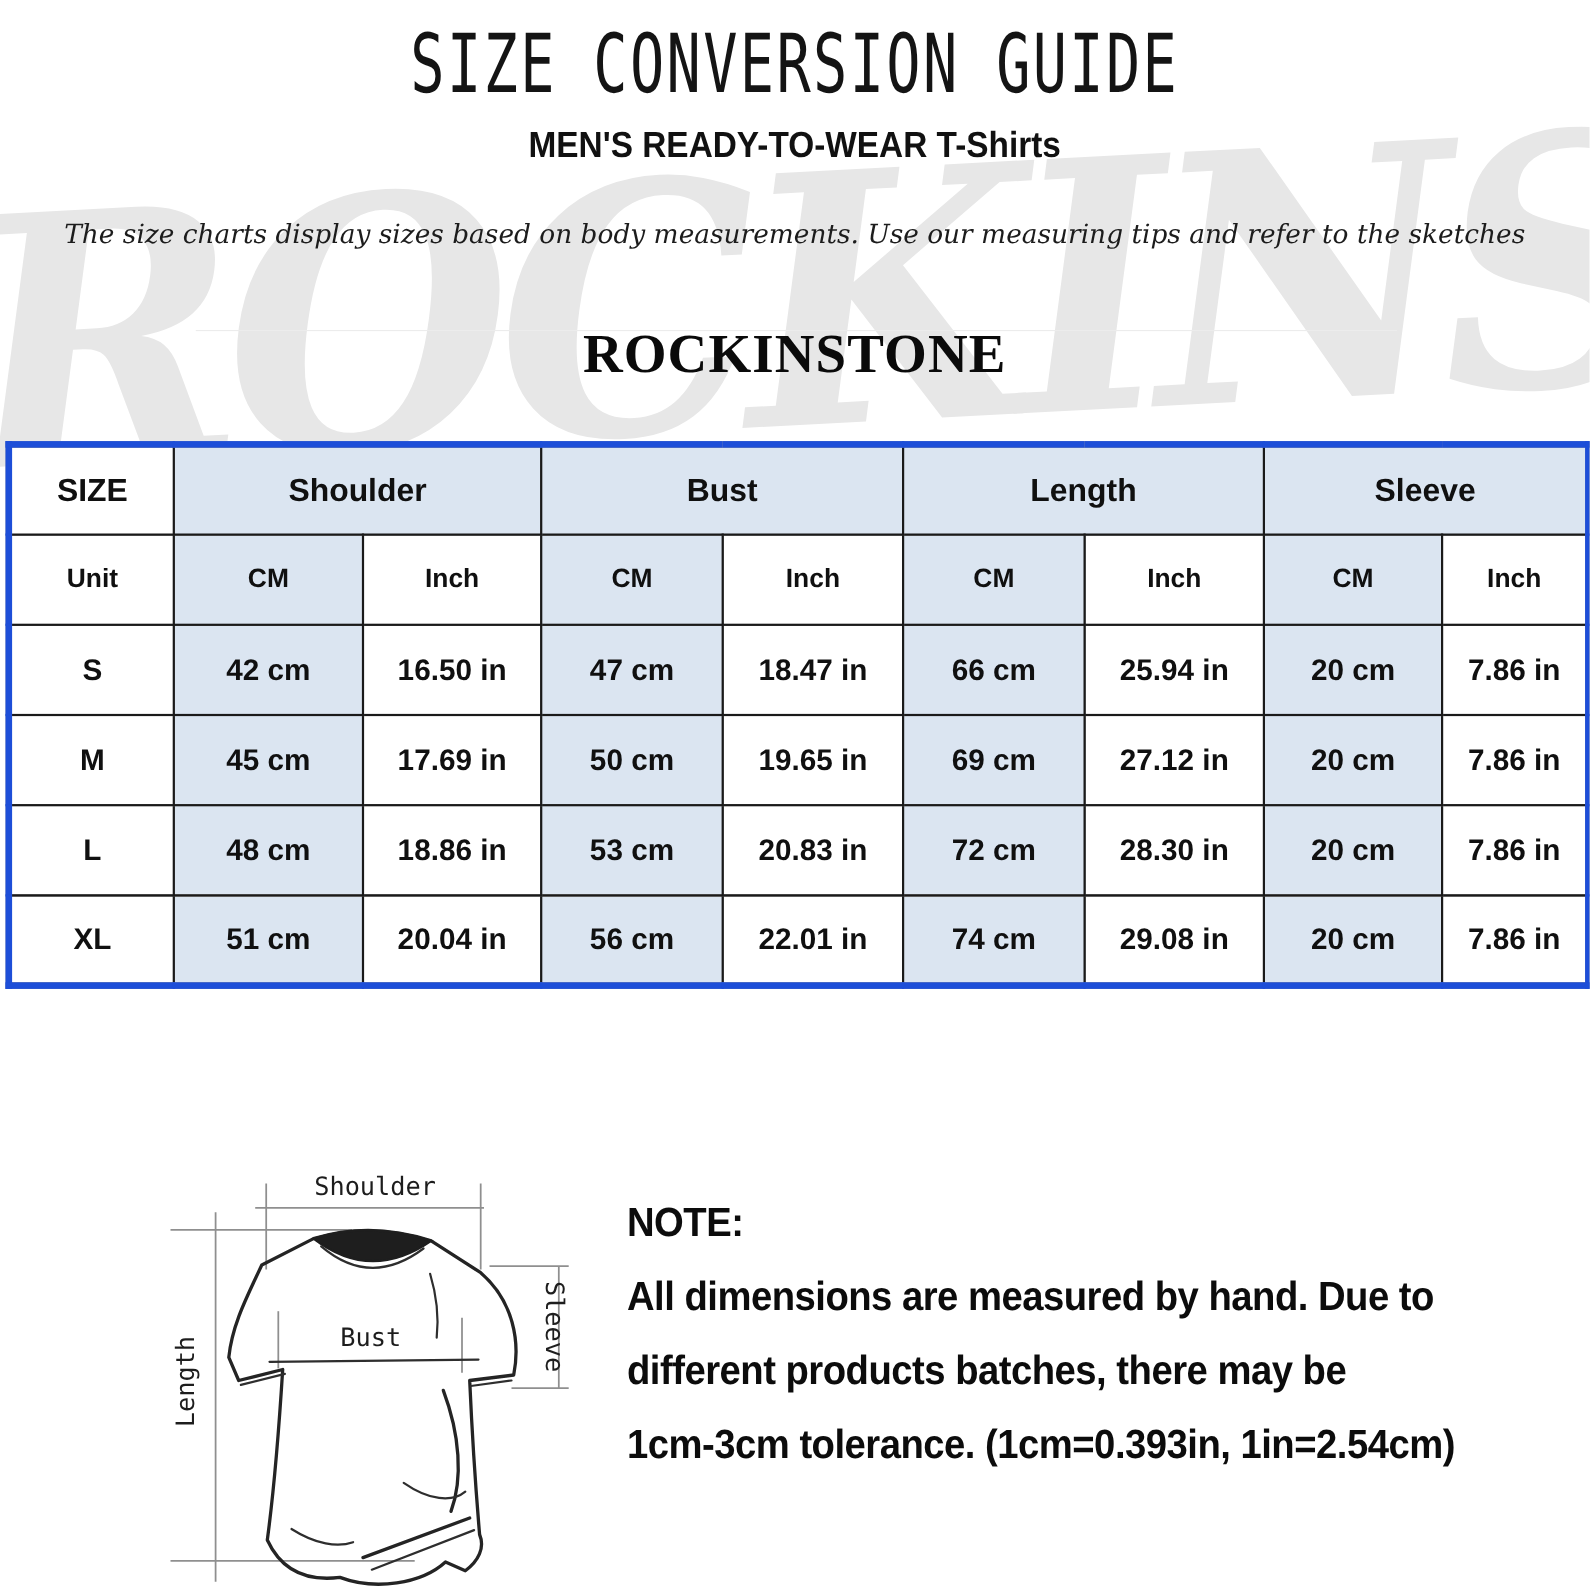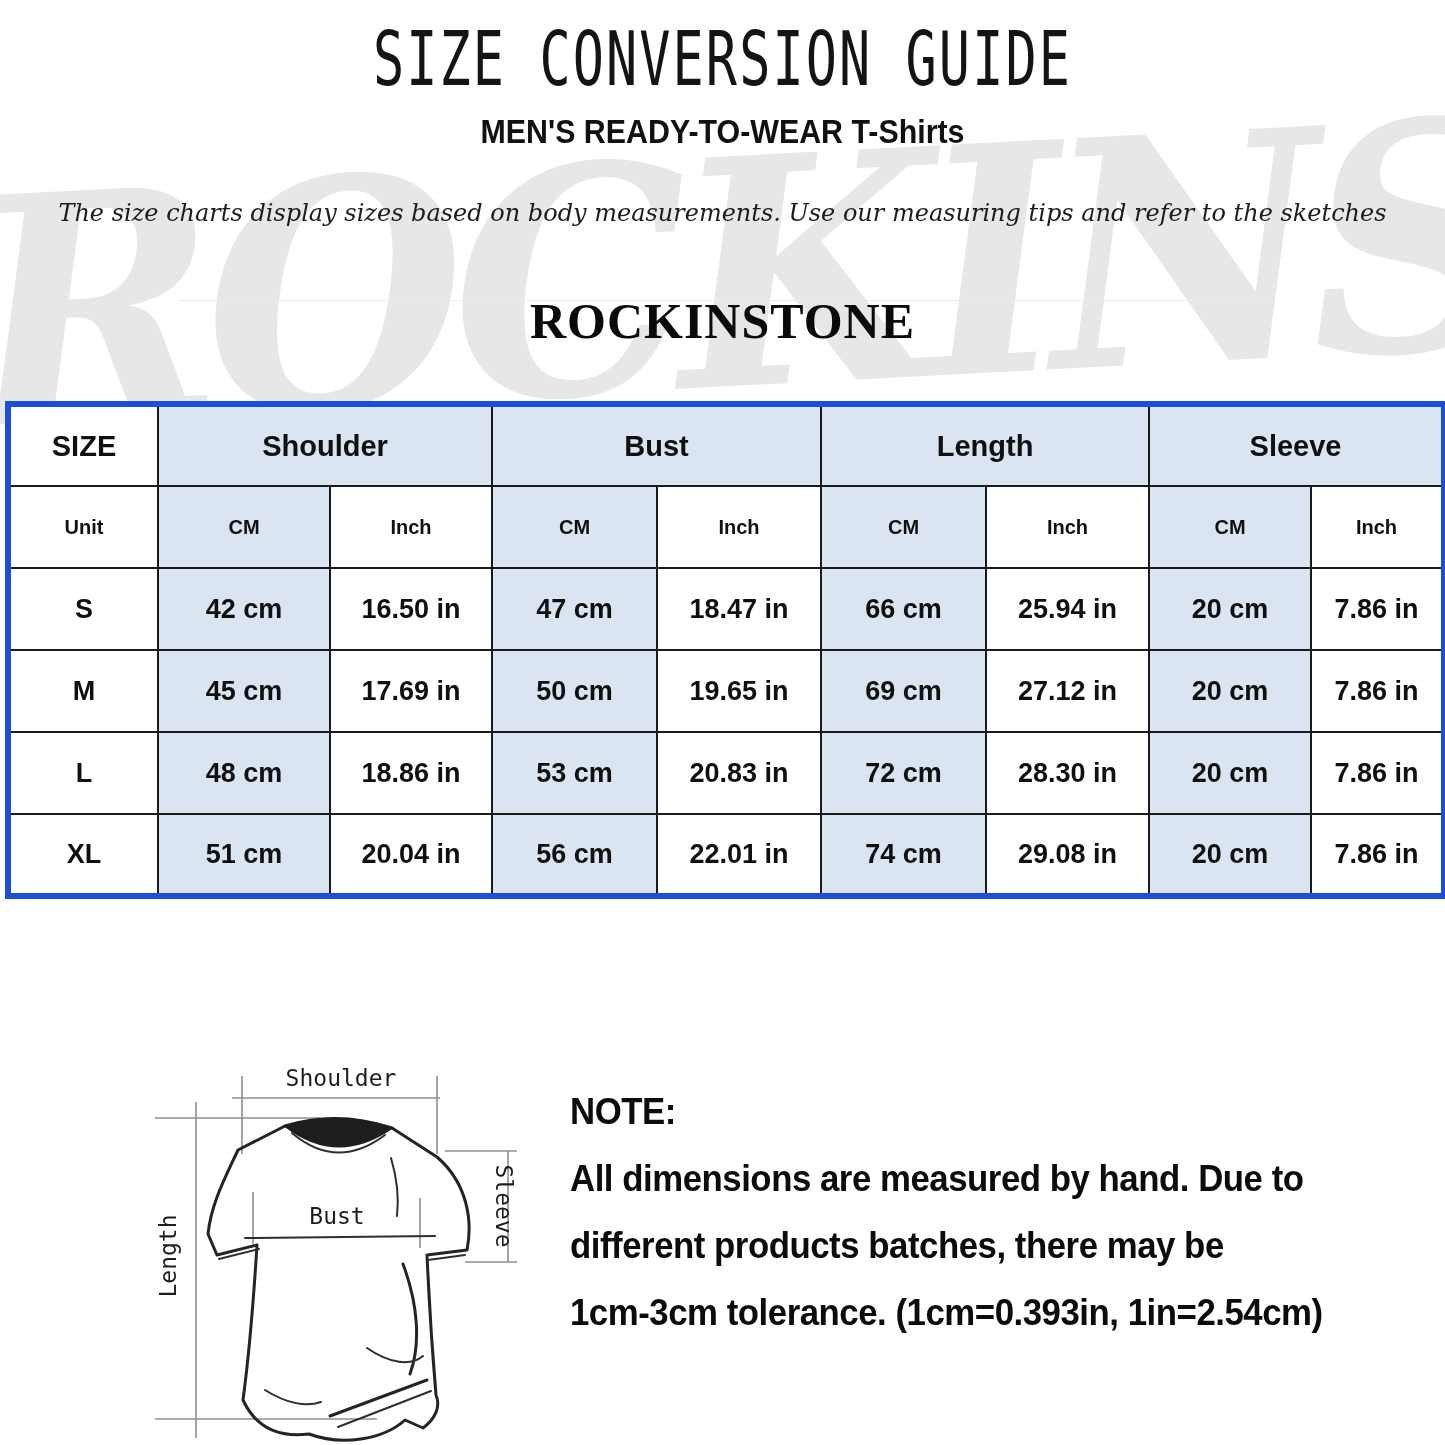--- a/index.html
+++ b/index.html
@@ -47,21 +47,21 @@
     border-collapse:collapse; table-layout:fixed; background:#a3a3a3;
     border:6px solid #1d4ed8;
     margin-top:22px;
   }
   table.size-table td {
     border:2px solid #1a1a1a; text-align:center; vertical-align:middle;
     height:82px; font-weight:bold; color:#101010; overflow:hidden;
   }
   td.group-hd { font-size:29px; }
   td.size-hd  { font-size:29px; }
-  td.unit-hd  { font-size:20px; }
+  td.unit-hd  { font-size:24px; }
   td.val      { font-size:27px; letter-spacing:0px; }
   .blue  { background:#dbe5f1; }
   .white { background:#ffffff; }
 
   
   .sketch-wrap { position:absolute; left:105px; top:1048px; width:492px; height:397px; z-index:2; }
   .note {
     position:absolute; left:570px; top:1078px; width:860px; z-index:2;
     font-weight:bold; color:#0c0c0c; font-size:37px; line-height:67px;
     transform:scaleX(0.94); transform-origin:left top; letter-spacing:-0.5px;

